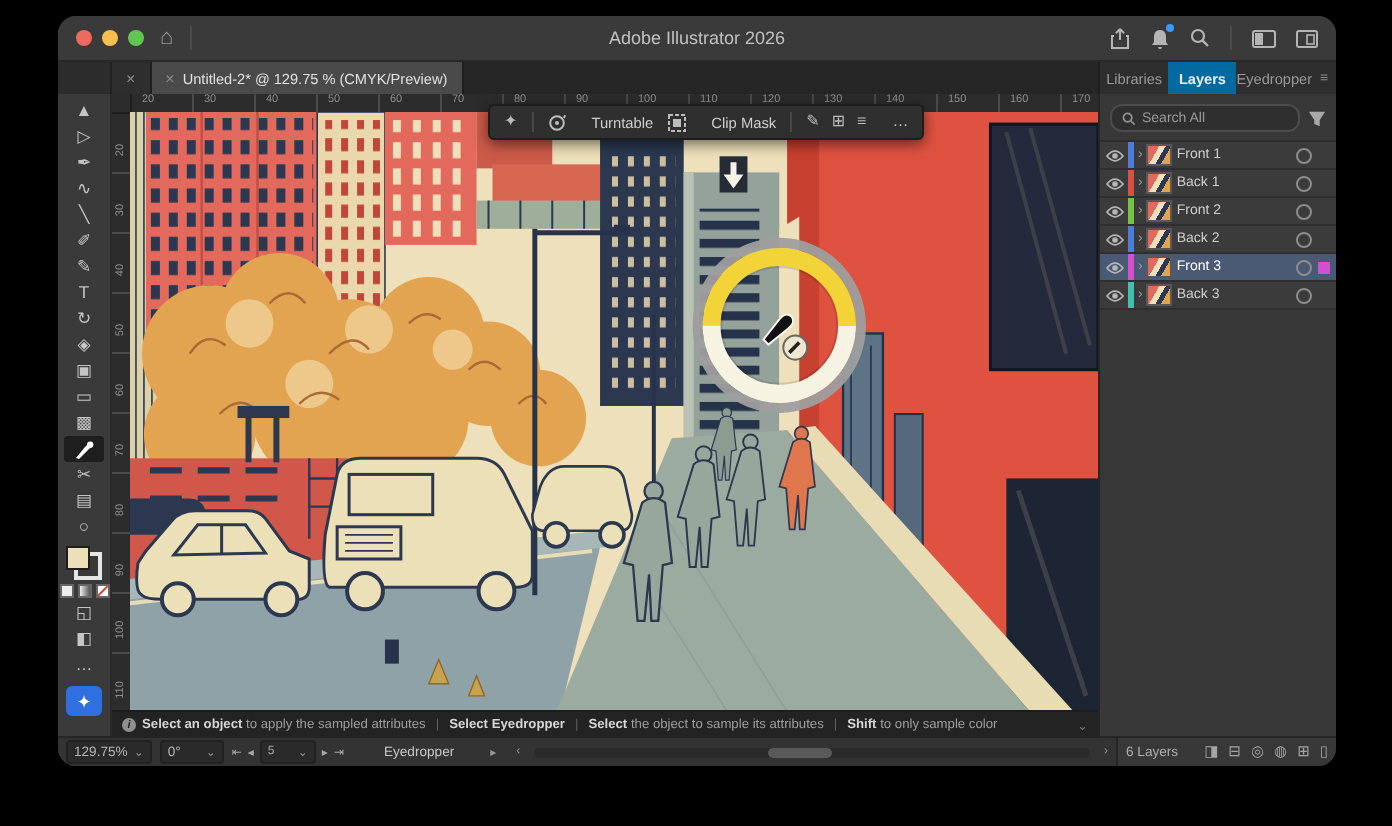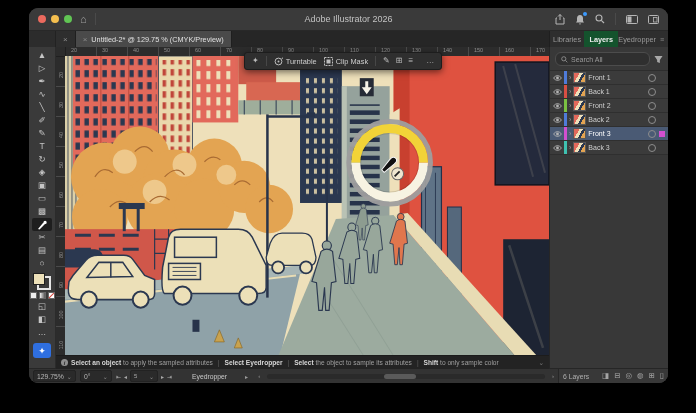--- a/index.html
+++ b/index.html
@@ -20,21 +20,21 @@
   .notifdot{position:absolute;top:-2px;right:-2px;width:4px;height:4px;border-radius:50%;background:#3b99fc;}
 
   
   .tabrow{height:17px;background:#262626;display:flex;align-items:stretch;}
   .tabspacer{width:26px;background:#2c2c2c;border-right:1px solid #222;}
   .tab{display:flex;align-items:center;gap:4px;padding:0 7px;font-size:7.3px;color:#9a9a9a;background:#2e2e2e;border-right:1px solid #1f1f1f;white-space:nowrap;}
   .tab.active{background:#4a4a4a;color:#e0e0e0;}
   .tclose{color:#8a8a8a;font-size:8px;}
   .ptabs{margin-left:auto;display:flex;align-items:stretch;width:118px;background:#2e2e2e;border-left:1px solid #1f1f1f;}
   .ptab{flex:1;display:flex;align-items:center;justify-content:center;font-size:7.3px;color:#9a9a9a;}
-  .ptab.active{background:#14532d;color:#ececec;font-weight:bold;}
+  .ptab.active{background:#0369a1;color:#ececec;font-weight:bold;}
   .pmenu{width:12px;display:flex;align-items:center;justify-content:center;color:#8a8a8a;font-size:7px;}
 
   
   .main{position:absolute;top:39px;left:0;right:0;bottom:14px;display:flex;}
 
   
   .toolbar{width:26px;background:#3a3a3a;border-right:1px solid #2b2b2b;display:flex;flex-direction:column;align-items:center;padding-top:2px;}
   .tool{width:20px;height:13px;display:flex;align-items:center;justify-content:center;color:#c5c5c5;font-size:8.5px;border-radius:2px;line-height:1;}
   .tool.active{background:#1e1e1e;color:#fff;}
   .swatchwrap{position:relative;width:18px;height:17px;margin:3px 0 1px;}
@@ -55,21 +55,21 @@
   .rt{position:absolute;top:0;font-size:5.5px;color:#8e8e8e;transform:translateX(2px);}
   .ruler-left{position:absolute;left:0;top:9px;bottom:13px;width:9px;background:#2c2c2c;border-right:1px solid #1f1f1f;
     background-image:repeating-linear-gradient(180deg,#4a4a4a 0 1px,transparent 1px 30px);}
   .rl{position:absolute;left:0;width:9px;text-align:center;font-size:5.5px;color:#8e8e8e;transform:rotate(-90deg);}
   .ruler-corner{position:absolute;left:0;top:0;width:9px;height:9px;background:#2c2c2c;border-right:1px solid #1f1f1f;border-bottom:1px solid #1f1f1f;}
   .artwork{position:absolute;left:9px;top:9px;right:0;bottom:13px;}
   .artwork svg{display:block;width:100%;height:100%;}
 
   
   .floatbar{position:absolute;top:5px;left:188px;height:16px;background:#2f2f2f;border:1px solid #1d1d1d;border-radius:3px;display:flex;align-items:center;gap:7px;padding:0 7px;font-size:7.4px;color:#cfcfcf;box-shadow:0 2px 7px rgba(0,0,0,.55);z-index:6;white-space:nowrap;}
-  .fb-btn{display:flex;align-items:flex-end;gap:3px;}
+  .fb-btn{display:flex;align-items:flex-end;gap:13px;}
   .fb-div{width:1px;height:10px;background:#474747;}
   .fb-ic{color:#bdbdbd;font-size:8px;line-height:1;}
 
   
   .hintbar{position:absolute;left:0;right:0;bottom:0;height:13px;background:#232323;border-top:1px solid #1c1c1c;display:flex;align-items:center;padding:0 5px;font-size:6.6px;color:#9f9f9f;white-space:nowrap;overflow:hidden;gap:3px;z-index:7;}
   .hintbar b{color:#d6d6d6;font-weight:bold;}
   .hintbar .sep{color:#5d5d5d;font-style:normal;margin:0 2px;}
   .info-ic{width:7px;height:7px;border-radius:50%;background:#8f8f8f;color:#232323;font-size:5.5px;font-weight:bold;display:flex;align-items:center;justify-content:center;flex:none;font-style:italic;}
   .hint-scroll{margin-left:auto;color:#777;}
 

